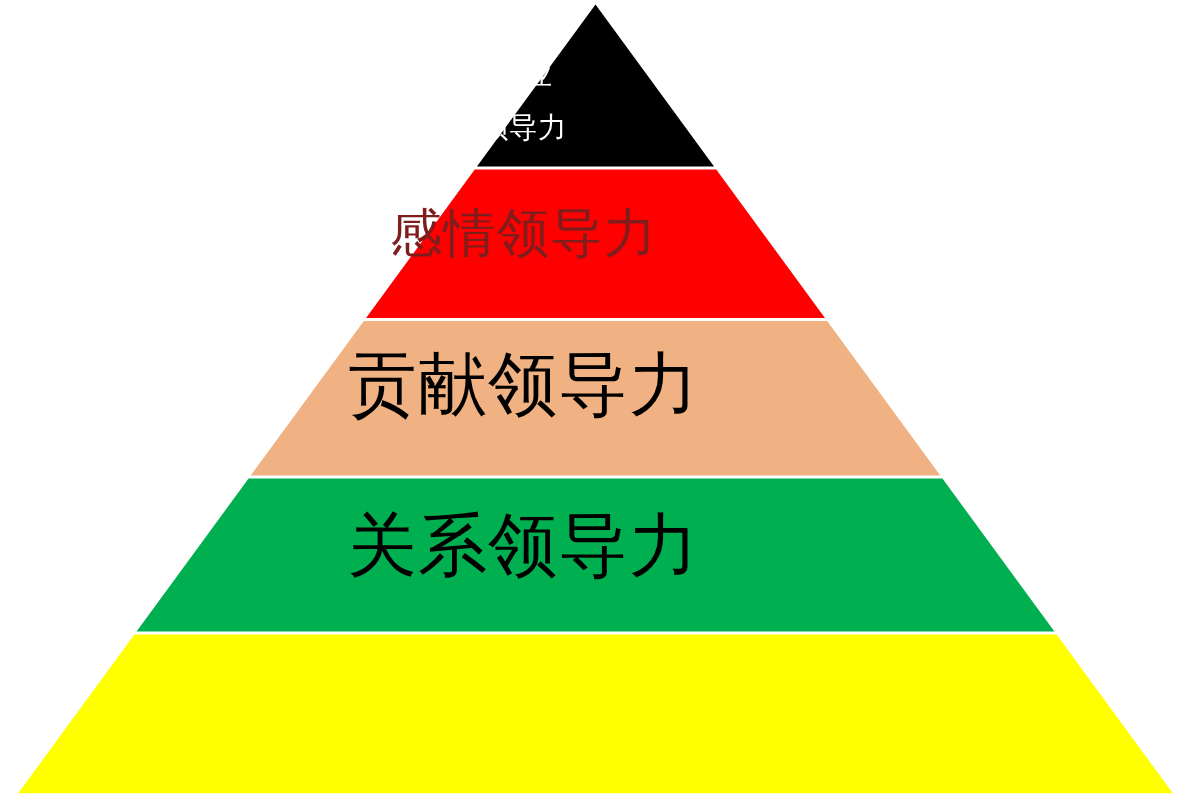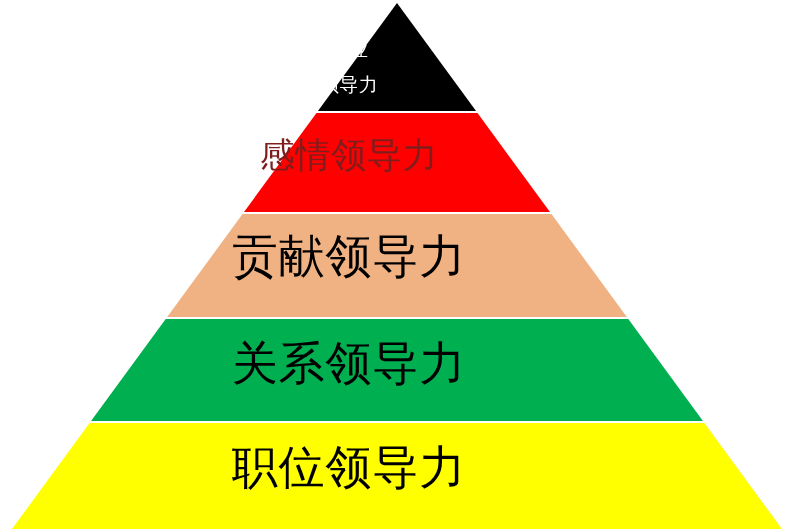--- a/index.html
+++ b/index.html
@@ -77,15 +77,14 @@
     <polygon points="242.56083650190115,214 551.4391634980989,214 626.8288973384031,317 167.17110266159696,317" fill="#F0B183"></polygon>
     <polygon points="165.70722433460074,319 628.2927756653993,319 702.9505703422053,421 91.04942965779469,421" fill="#00B050"></polygon>
     <polygon points="89.58555133079847,423 704.4144486692015,423 782,529 12,529" fill="#FFFF00"></polygon>
   </svg>
 
   <div class="tier-label tier-label-0">事业
 领导力</div>
   <div class="tier-label tier-label-1">感情领导力</div>
   <div class="tier-label tier-label-2">贡献领导力</div>
   <div class="tier-label tier-label-3">关系领导力</div>
-  <div class="tier-label tier-label-4">职位领导力</div>
 
 </div>
 
 </body></html>

